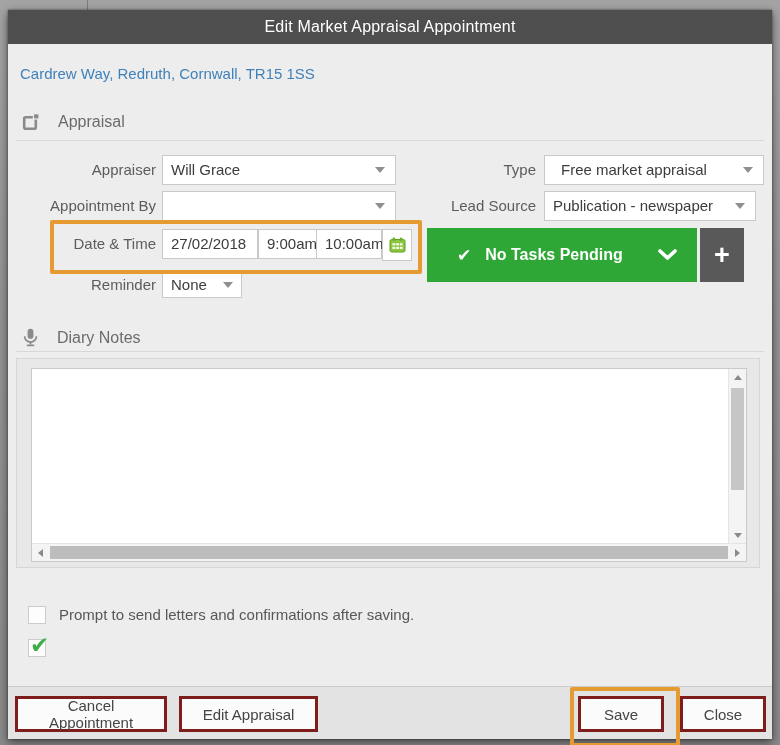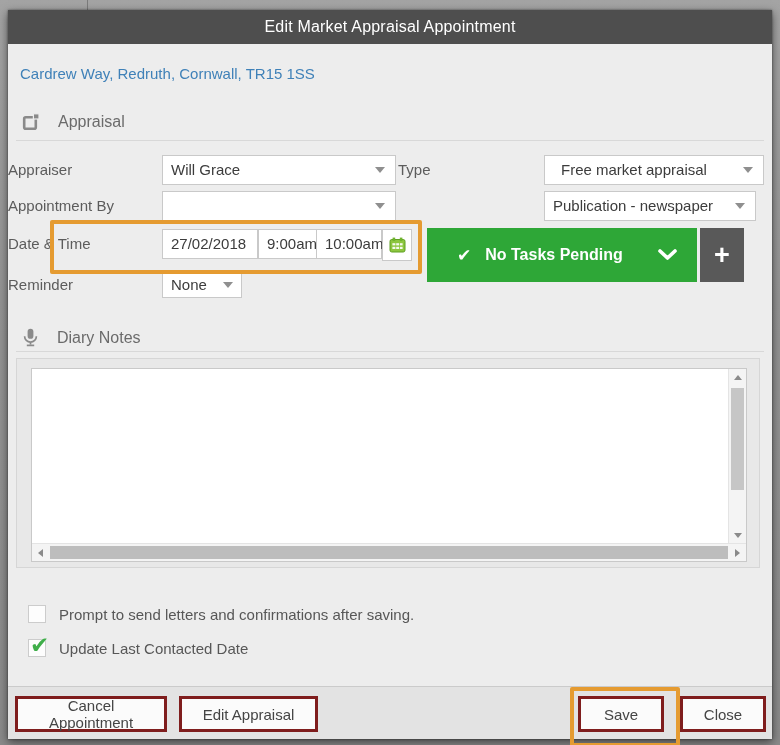--- a/index.html
+++ b/index.html
@@ -15,21 +15,21 @@
   .modal-title{color:#FFFFFF;font-weight:normal;font-size:16px;letter-spacing:.2px;}
 
   .address{position:absolute;left:12px;top:55px;font-size:15px;color:#3F81B8;cursor:pointer;}
 
   .section-header{position:absolute;display:flex;align-items:center;gap:18px;color:#6B6B6B;font-size:16px;}
   .sec-appraisal{left:14px;top:103px;}
   .sec-diary{left:14px;top:318px;}
   .divider{position:absolute;left:8px;width:748px;height:1px;background:#D8D8D8;}
   .div1{top:130px;} .div2{top:341px;}
 
-  .lbl{position:absolute;height:30px;line-height:30px;font-size:15px;color:#5C5C5C;}
+  .lbl{position:absolute;height:30px;line-height:30px;font-size:15px;color:#5C5C5C;text-align:right;}
   .lbl-l{left:0;width:148px;}
   .lbl-r{left:390px;width:138px;}
 
   .inp{position:absolute;height:28px;line-height:28px;background:#FFFFFF;border:1px solid #C9C9C9;
        font-size:15px;color:#3C3C3C;padding:0 8px;box-sizing:content-box;}
   .sel{cursor:pointer;}
   .chev{position:absolute;right:10px;top:50%;margin-top:-3px;width:0;height:0;
         border-left:5px solid transparent;border-right:5px solid transparent;border-top:6px solid #8F8F8F;}
 
   .inp-appraiser{left:154px;top:145px;width:216px;}
@@ -71,21 +71,21 @@
   .hscroll{position:absolute;left:0;right:0;bottom:0;height:17px;background:#F4F4F4;border-top:1px solid #E4E4E4;}
   .sb-btn{position:absolute;width:17px;height:17px;display:flex;align-items:center;justify-content:center;cursor:pointer;}
   .arr{width:0;height:0;}
   .arr-up{border-left:4px solid transparent;border-right:4px solid transparent;border-bottom:5px solid #8A8A8A;}
   .arr-down{border-left:4px solid transparent;border-right:4px solid transparent;border-top:5px solid #8A8A8A;}
   .arr-left{border-top:4px solid transparent;border-bottom:4px solid transparent;border-right:5px solid #8A8A8A;}
   .arr-right{border-top:4px solid transparent;border-bottom:4px solid transparent;border-left:5px solid #8A8A8A;}
   .v-thumb{position:absolute;left:2px;right:2px;top:19px;height:102px;background:#C6C6C6;cursor:pointer;}
   .h-thumb{position:absolute;top:2px;bottom:2px;left:18px;right:18px;background:#BDBDBD;cursor:pointer;}
 
-  .cb-row{position:absolute;left:20px;display:flex;align-items:flex-start;cursor:default;}
+  .cb-row{position:absolute;left:20px;display:flex;align-items:center;cursor:default;}
   .cb-row1{top:595px;} .cb-row2{top:629px;}
   .cb-box{position:relative;width:18px;height:18px;background:#FDFDFD;border:1px solid #CCCCCC;
           box-sizing:border-box;cursor:pointer;flex:0 0 auto;}
   .cb-check{position:absolute;left:1px;top:-8px;font-size:23px;color:#3FAE49;text-shadow:0 0 1px #fff;}
   .cb-label{margin-left:13px;font-size:15px;color:#575757;line-height:19px;}
 
   .footer{position:absolute;left:0;top:676px;width:764px;height:53px;background:#E3E3E3;border-top:1px solid #CBCBCB;box-sizing:border-box;}
   .f-btn{position:absolute;top:9px;height:36px;background:#FBFBFB;border:3px solid #7f1d1d;
          font-family:"Liberation Sans",sans-serif;font-size:15px;color:#454545;cursor:pointer;
          display:flex;align-items:center;justify-content:center;box-sizing:border-box;}
@@ -157,20 +157,21 @@
       <span>None</span>
       <span class="chev"></span>
     </div>
 
     <div class="lbl lbl-r lbl-type">Type</div>
     <div class="inp sel inp-type">
       <span>Free market appraisal</span>
       <span class="chev"></span>
     </div>
 
+    <div class="lbl lbl-r lbl-lead">Lead Source</div>
     <div class="inp sel inp-lead">
       <span>Publication - newspaper</span>
       <span class="chev"></span>
     </div>
 
     <button class="btn-tasks">
       <span class="check-glyph">✔</span>
       <span class="tasks-label">No Tasks Pending</span>
       <span class="spacer"></span>
       <svg width="19" height="12" viewBox="0 0 19 12">
@@ -220,21 +221,20 @@
       <span class="cb-box">
         
       </span>
       <span class="cb-label">Prompt to send letters and confirmations after saving.</span>
     </div>
 
     <div class="cb-row cb-row2">
       <span class="cb-box">
         <span class="cb-check">✔</span>
       </span>
-      <span class="cb-label">Update Last Contacted Date</span>
     </div>
 
     <div class="footer">
       <button class="f-btn f-cancel">Cancel Appointment</button>
       <button class="f-btn f-print">Edit Appraisal</button>
       <div class="annotation anno-save"></div>
       <button class="f-btn f-save">Save</button>
       <button class="f-btn f-close">Close</button>
     </div>
 

